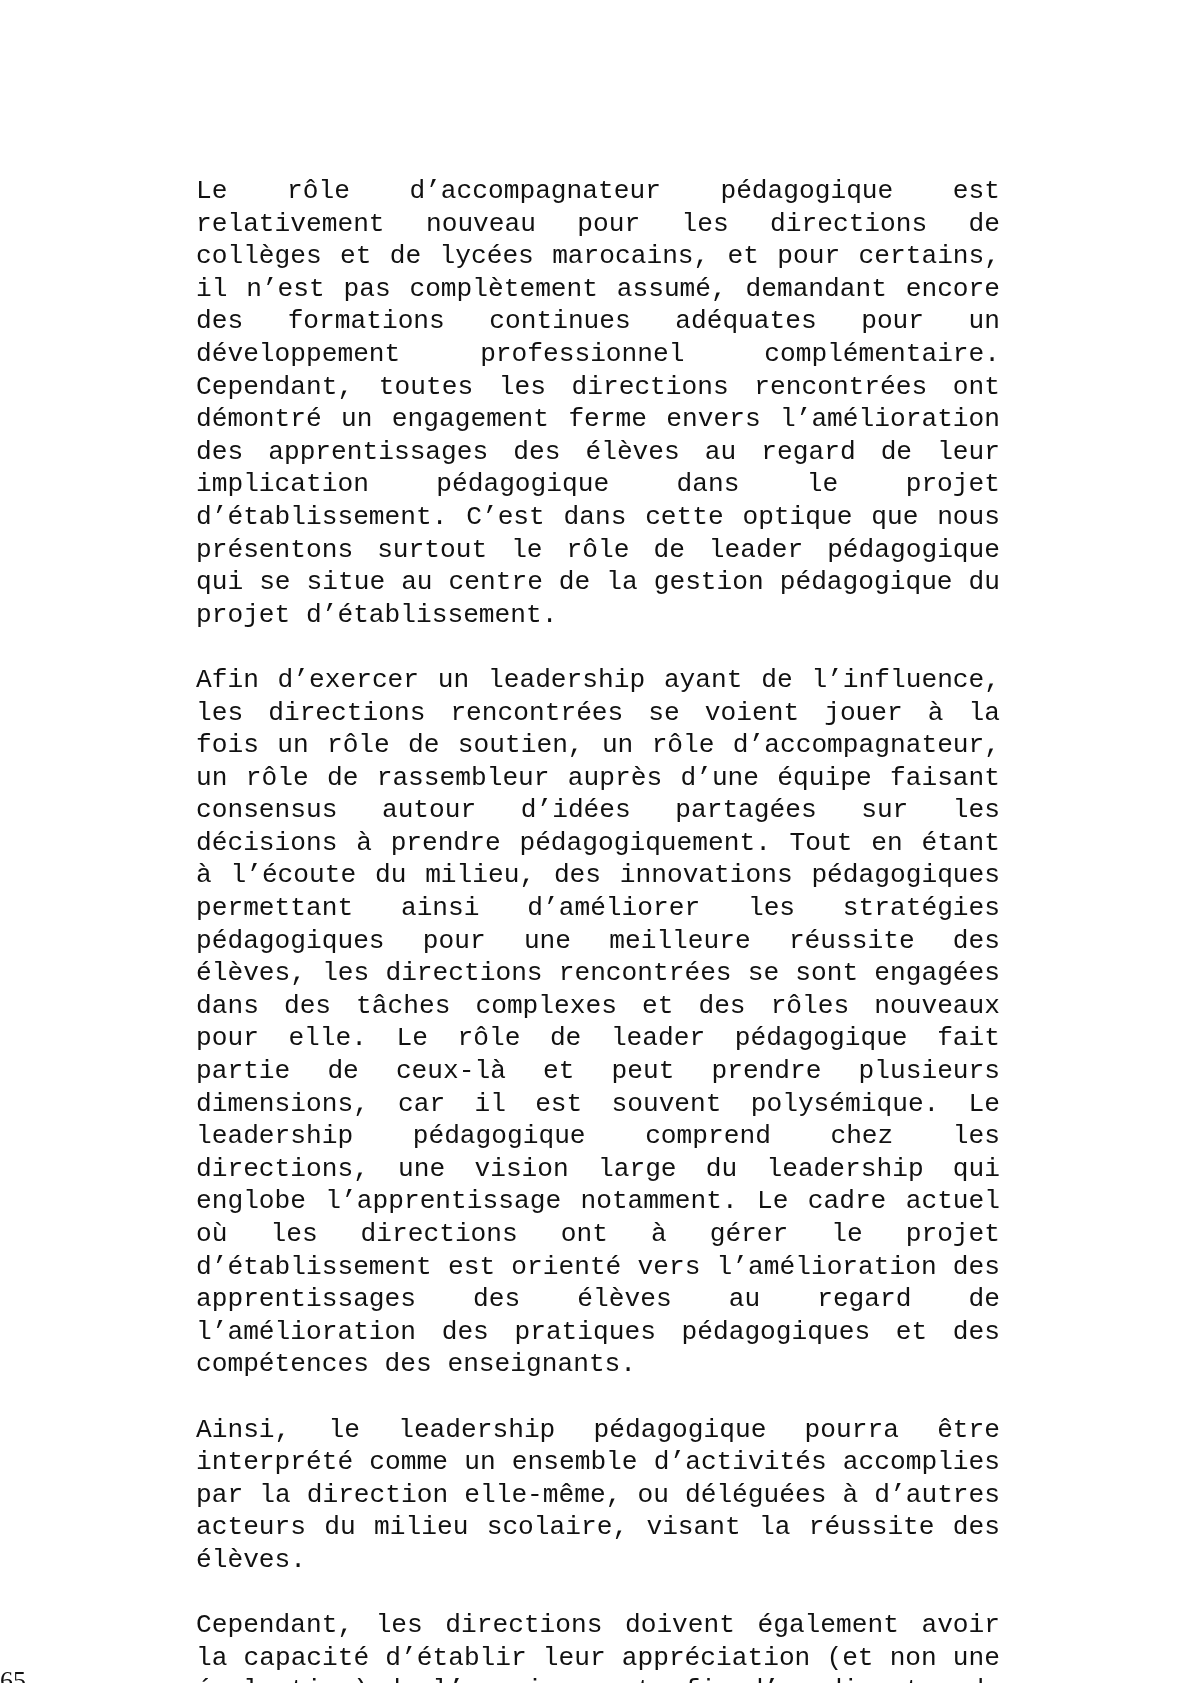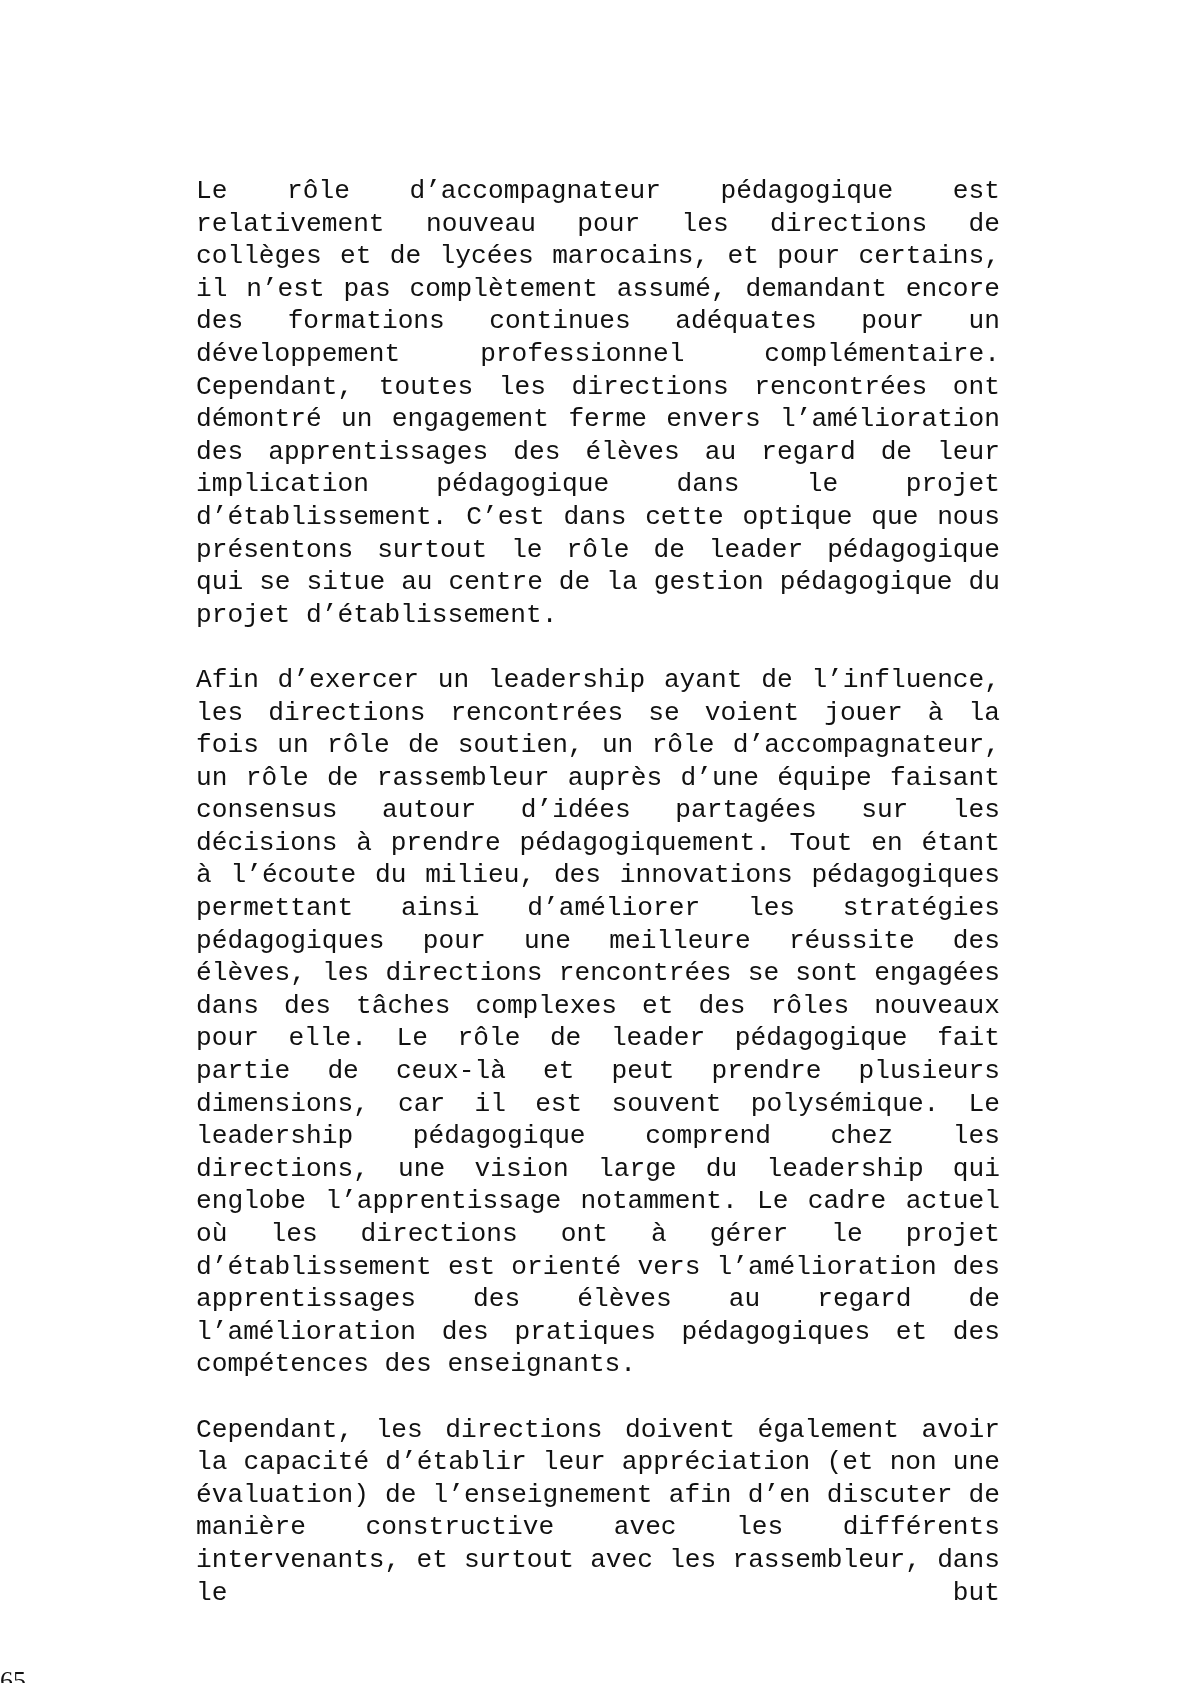--- a/index.html
+++ b/index.html
@@ -29,16 +29,17 @@
     font-size: 26px;
     color: #111111;
   }
 </style>
 </head>
 <body>
 
 <div class="page">
   <p class="para">Le rôle d’accompagnateur pédagogique est relativement nouveau pour les directions de collèges et de lycées marocains, et pour certains, il n’est pas complètement assumé, demandant encore des formations continues adéquates pour un développement professionnel complémentaire. Cependant, toutes les directions rencontrées ont démontré un engagement ferme envers l’amélioration des apprentissages des élèves au regard de leur implication pédagogique dans le projet d’établissement. C’est dans cette optique que nous présentons surtout le rôle de leader pédagogique qui se situe au centre de la gestion pédagogique du projet d’établissement.</p>
   <p class="para">Afin d’exercer un leadership ayant de l’influence, les directions rencontrées se voient jouer à la fois un rôle de soutien, un rôle d’accompagnateur, un rôle de rassembleur auprès d’une équipe faisant consensus autour d’idées partagées sur les décisions à prendre pédagogiquement. Tout en étant à l’écoute du milieu, des innovations pédagogiques permettant ainsi d’améliorer les stratégies pédagogiques pour une meilleure réussite des élèves, les directions rencontrées se sont engagées dans des tâches complexes et des rôles nouveaux pour elle.  Le rôle de leader pédagogique fait partie de ceux-là et peut prendre plusieurs dimensions, car il est souvent polysémique. Le leadership pédagogique comprend chez les directions, une vision large du leadership qui englobe l’apprentissage notamment. Le cadre actuel où les directions ont à gérer le projet d’établissement est orienté vers l’amélioration des apprentissages des élèves au regard de l’amélioration des pratiques pédagogiques et des compétences des enseignants.</p>
+  <p class="para">Ainsi, le leadership pédagogique pourra être interprété comme un ensemble d’activités accomplies par la direction elle-même, ou déléguées à d’autres acteurs du milieu scolaire, visant la réussite des élèves.</p>
   <p class="para" style="text-align-last: justify;">Cependant, les directions doivent également avoir la capacité d’établir leur appréciation (et non une évaluation) de l’enseignement afin d’en discuter de manière constructive avec les différents intervenants, et surtout avec les rassembleur, dans le but</p>
 </div>
 
 <div class="page-number">65</div>
 
 </body></html>

